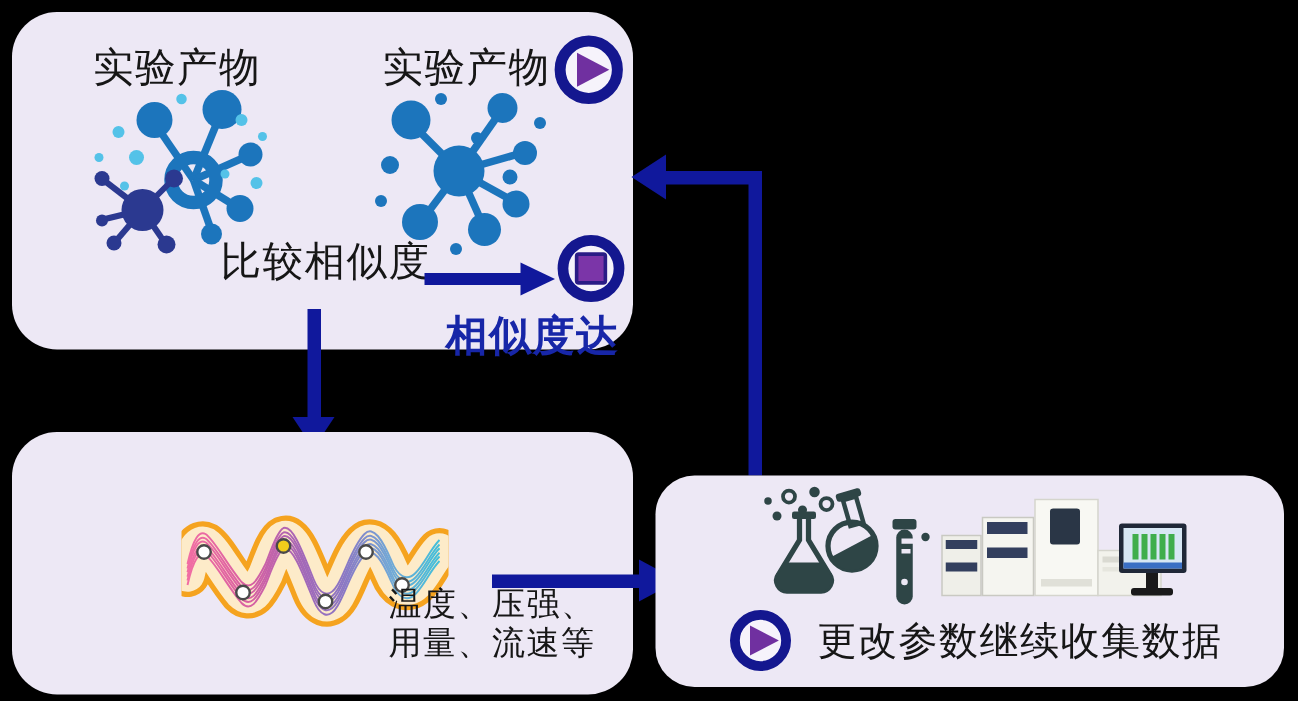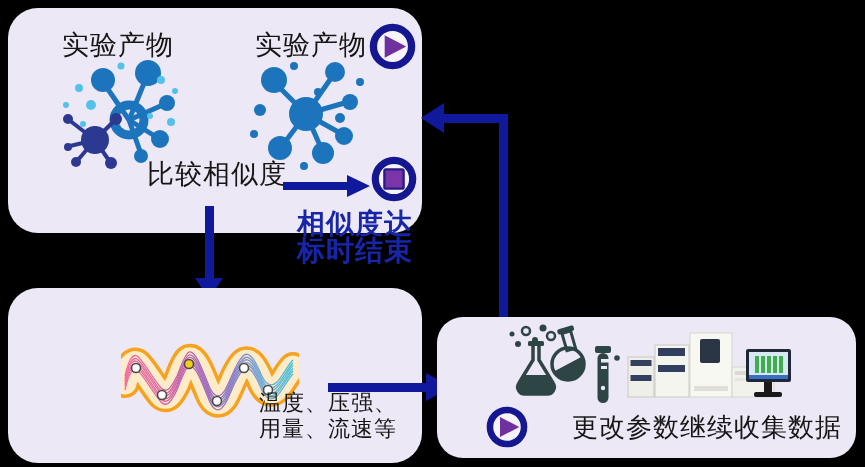--- a/index.html
+++ b/index.html
@@ -122,21 +122,20 @@
     </svg>
   </div>
 
   <div>
     <div class="aline" style="left:205px;top:206px;width:9px;height:74px;"></div>
     <div class="ahead" style="left:195px;top:278px;border-top:21px solid #10189C;border-left:14px solid transparent;border-right:14px solid transparent;"></div>
   </div>
 
   <div class="note" style="left:297px;top:210px;">
     <div>相似度达</div>
-    <div>标时结束</div>
   </div>
 
   <div>
     <div class="aline" style="left:499px;top:114px;width:9px;height:203px;"></div>
     <div class="aline" style="left:444px;top:114px;width:59px;height:9px;"></div>
     <div class="ahead" style="left:421px;top:103px;border-right:23px solid #10189C;border-top:15px solid transparent;border-bottom:15px solid transparent;"></div>
   </div>
 
   <div class="panel" style="left:8px;top:288px;width:414px;height:175px;border-radius:30px;"></div>
 
@@ -248,15 +247,15 @@
     </svg>
   </div>
 
   <div class="icon" style="left:486px;top:406px;">
     <svg width="42" height="42" viewBox="0 0 48 48">
       <circle cx="24" cy="24" r="19.5" fill="#F6F3FB" stroke="#14178F" stroke-width="7.5"></circle>
       <polygon points="16,12.5 38,24 16,35.5" fill="#7030A0"></polygon>
     </svg>
   </div>
 
-  <div class="lbl f26" style="left:545px;top:410px;margin-left:27px;">更改参数继续收集数据</div>
+  <div class="lbl f26" style="left:545px;top:410px;">更改参数继续收集数据</div>
 
 </div>
 
 </body></html>

